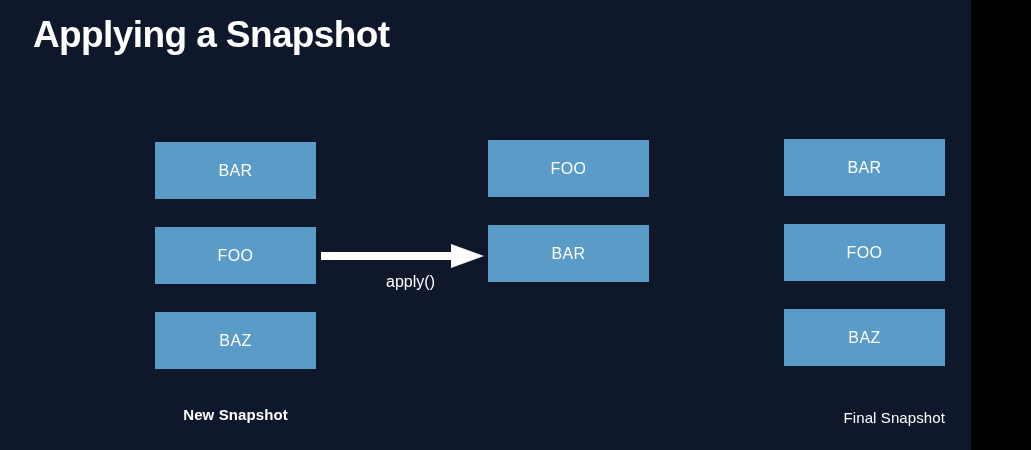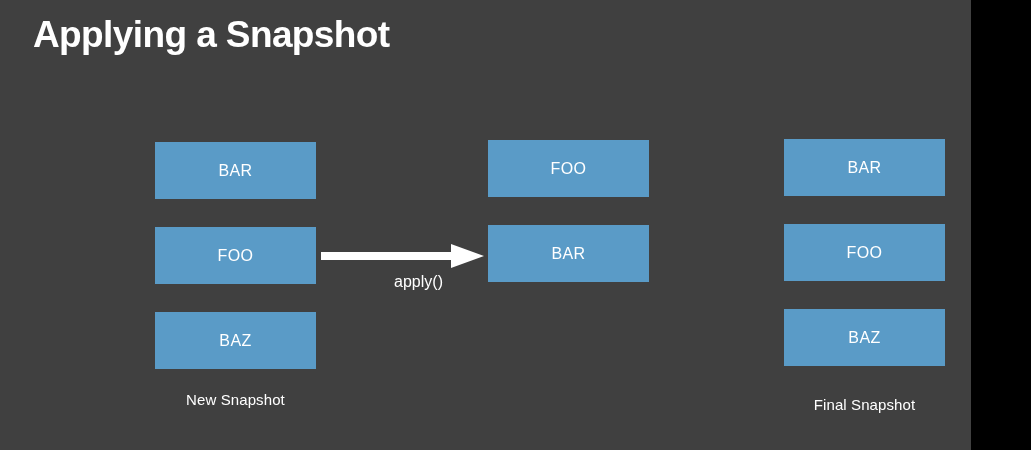--- a/index.html
+++ b/index.html
@@ -12,21 +12,21 @@
     width: 1031px;
     height: 450px;
     overflow: hidden;
     font-family: "Liberation Sans", sans-serif;
     -webkit-font-smoothing: antialiased;
   }
   .slide {
     position: relative;
     width: 971px;
     height: 450px;
-    background: #404040;
+    background: #0f172a;
   }
   .slide-title {
     position: absolute;
     left: 33px;
     top: 14px;
     font-size: 37px;
     font-weight: bold;
     color: #ffffff;
     letter-spacing: -0.6px;
     white-space: nowrap;
@@ -62,41 +62,41 @@
   .col-caption {
     position: absolute;
     left: 0;
     width: 161px;
     text-align: center;
     font-size: 15px;
     color: #ffffff;
     letter-spacing: 0.1px;
     white-space: nowrap;
   }
-  .col-new .col-caption     { top: 249px; }
+  .col-new .col-caption     { top: 264px; font-weight: bold; }
   .col-current .col-caption { top: 256px; }
-  .col-final .col-caption   { top: 257px; }
+  .col-final .col-caption   { top: 270px; text-align: right; }
 
   
   .arrow-group {
     position: absolute;
     left: 321px;
     top: 240px;
     width: 163px;
     height: 56px;
   }
   .arrow-svg {
     position: absolute;
     left: 0;
     top: 0;
     display: block;
   }
   .arrow-label {
     position: absolute;
-    left: 16px;
+    left: 8px;
     top: 33px;
     width: 163px;
     text-align: center;
     font-size: 16px;
     color: #ffffff;
     white-space: nowrap;
   }
 </style>
 </head>
 <body>

